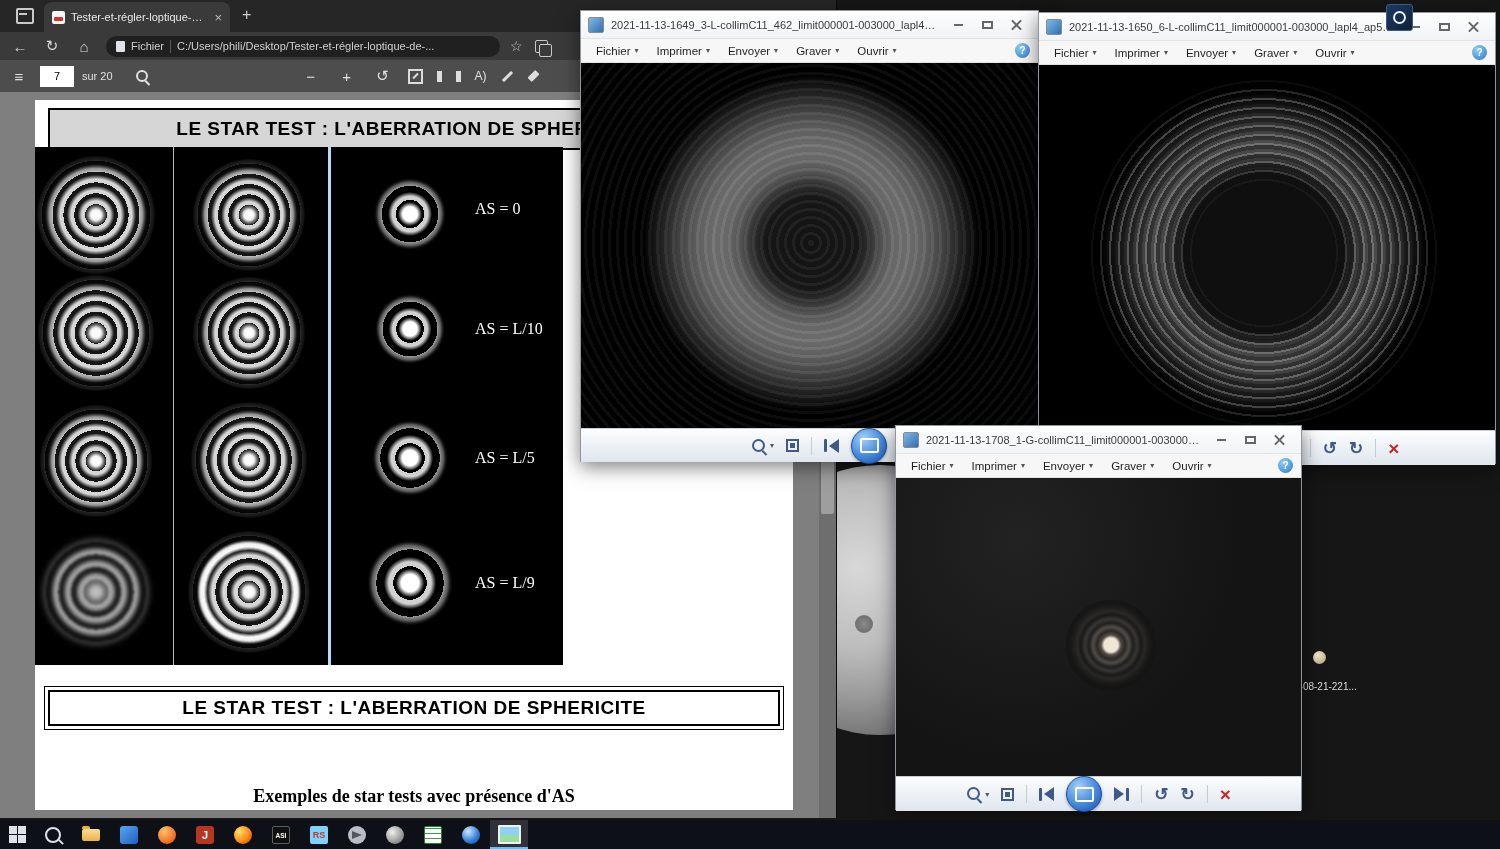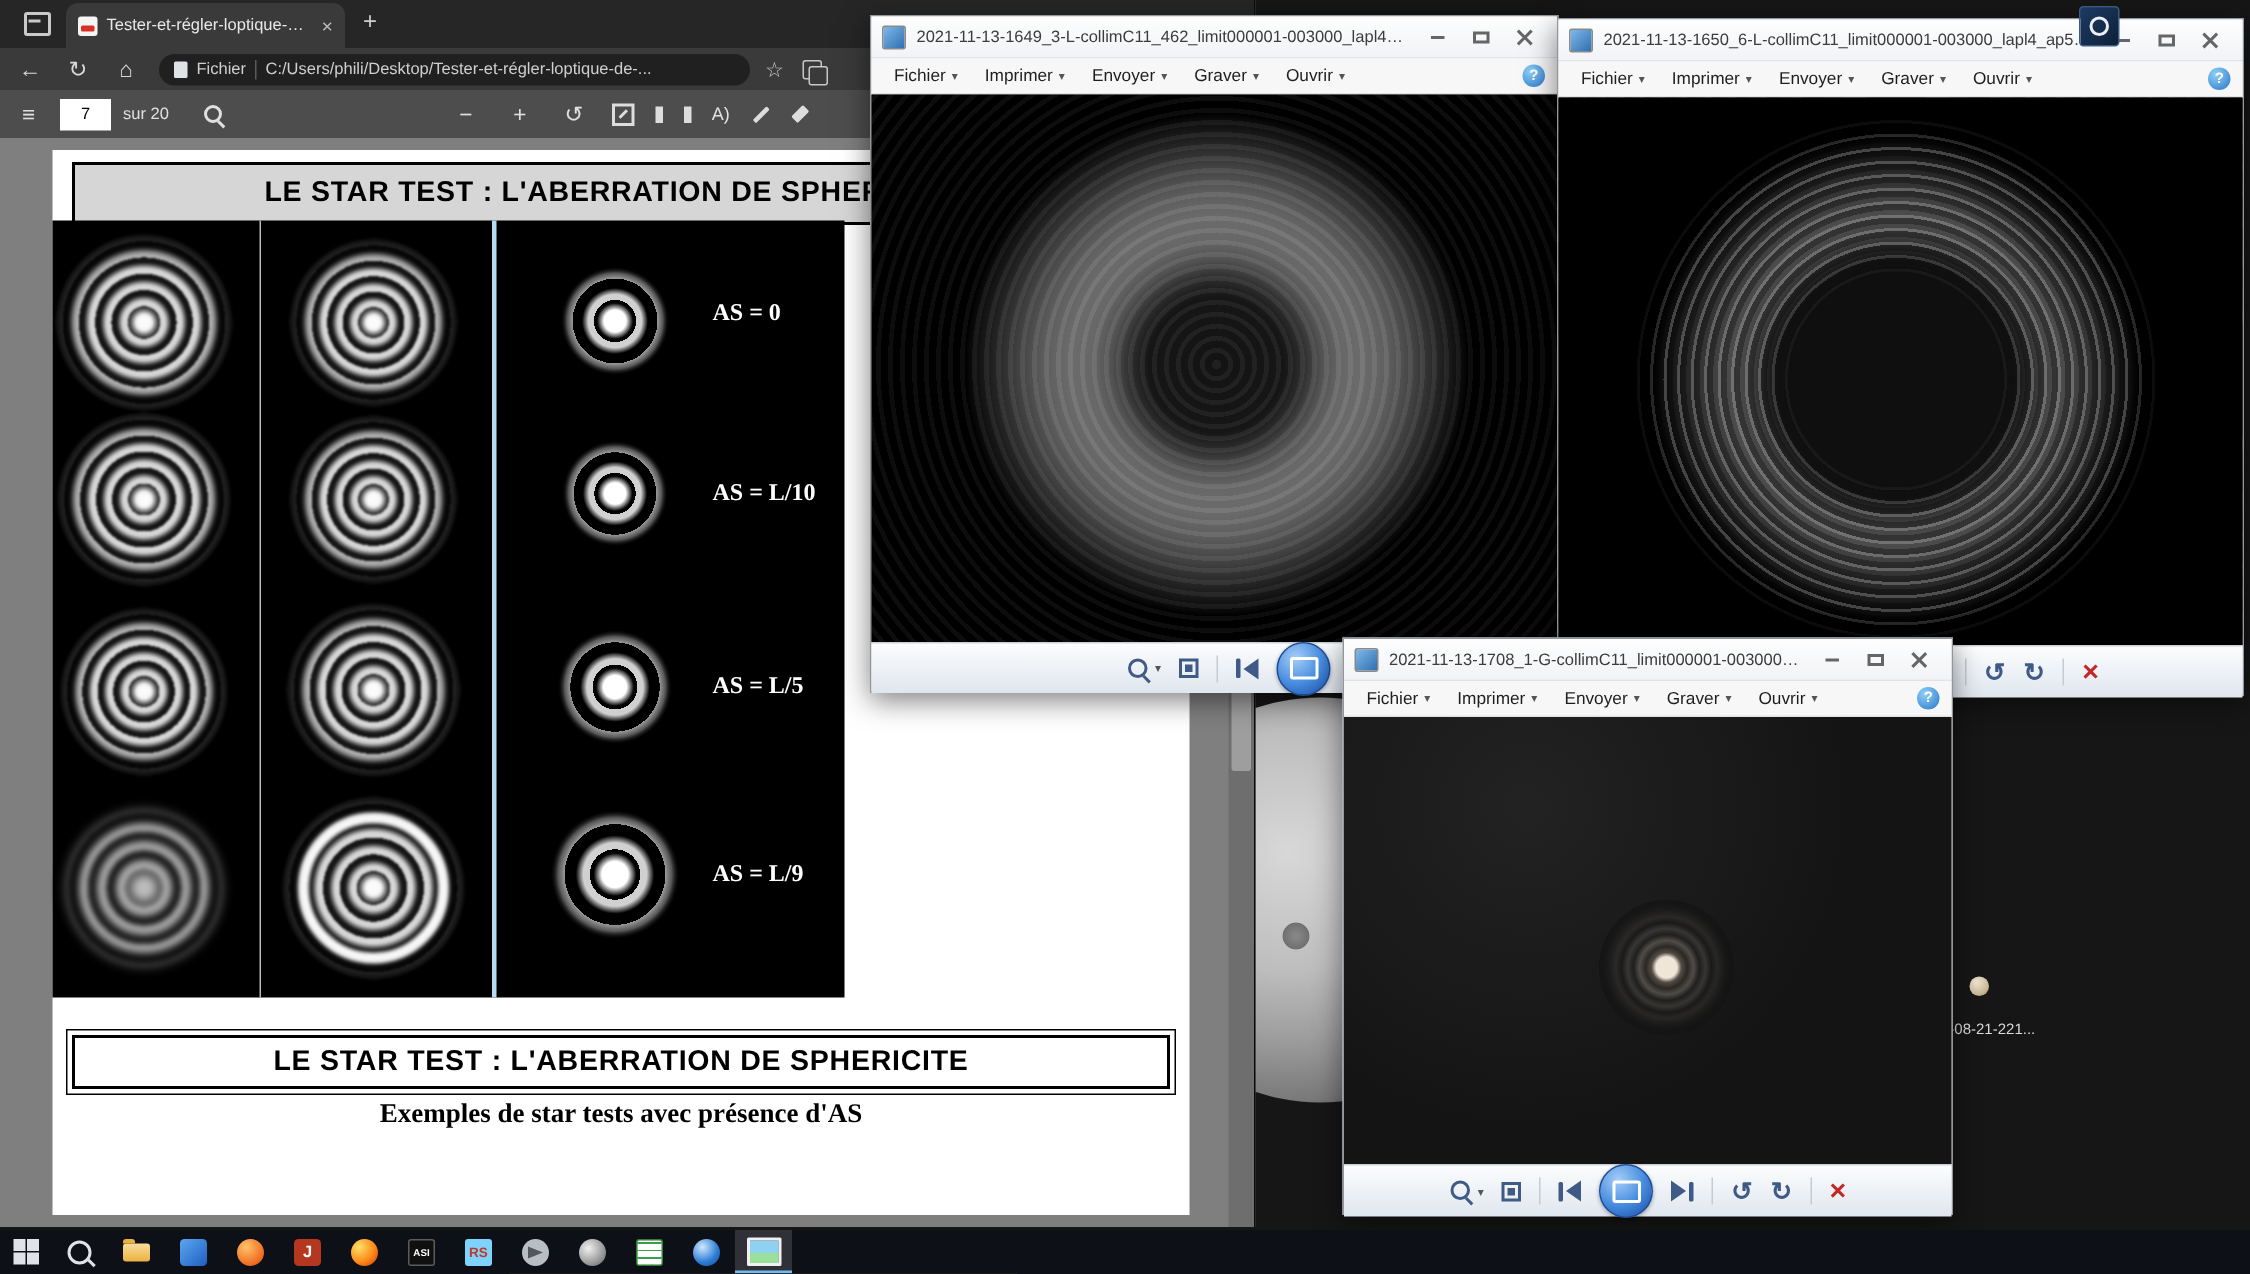--- a/index.html
+++ b/index.html
@@ -54,28 +54,28 @@
   .i-pen{width:13px;height:3px;background:#ddd;transform:rotate(-45deg);border-radius:1px;}
   .i-marker{width:11px;height:6px;background:#ddd;transform:rotate(-45deg);border-radius:1px;}
 
   .pdfarea{position:absolute;left:0;top:92px;width:100%;height:726px;background:#7f7f7f;overflow:hidden;}
   .page{position:absolute;left:35px;top:8px;width:758px;height:710px;background:#ffffff;}
   .t1box{position:absolute;left:13px;top:8px;width:716px;height:38px;border:2px solid #000;background:#d6d6d6;
          display:flex;align-items:center;justify-content:center;font-size:19px;font-weight:bold;color:#000;letter-spacing:.5px;}
   .t2box{position:absolute;left:13px;top:590px;width:728px;height:32px;border:2px solid #000;background:#fff;
          box-shadow:0 0 0 3px #fff,0 0 0 4px #000;display:flex;align-items:center;justify-content:center;
          font-size:19px;font-weight:bold;color:#000;letter-spacing:.5px;}
-  .cap1{position:absolute;left:0;top:632px;width:100%;text-align:center;font-family:"Liberation Serif",serif;
+  .cap1{position:absolute;left:0;top:686px;width:100%;text-align:center;font-family:"Liberation Serif",serif;
         font-weight:bold;font-size:18px;color:#000;}
   .cap2{position:absolute;left:0;top:686px;width:100%;text-align:center;font-family:"Liberation Serif",serif;
         font-weight:bold;font-style:italic;font-size:18px;color:#000;}
   .panel{position:absolute;left:0;top:47px;width:528px;height:518px;background:#000;}
   .sep1{position:absolute;left:138px;top:0;width:1px;height:100%;background:#b9b9b9;}
   .sep2{position:absolute;left:293px;top:0;width:3px;height:100%;background:#b5dcf4;}
-  .aslabel{position:absolute;left:440px;width:120px;color:#fff;font-family:"Liberation Serif",serif;font-weight:bold;font-size:16px;}
+  .aslabel{position:absolute;left:440px;width:120px;color:#fff;font-family:"Liberation Serif",serif;font-weight:normal;font-size:16px;}
 
   .st{position:absolute;border-radius:50%;}
   .st-blur{background:
       radial-gradient(circle, rgba(0,0,0,0) 50%, rgba(0,0,0,.85) 66%, #000 74%),
       radial-gradient(circle, rgba(255,255,255,.9) 0 6%, rgba(255,255,255,0) 13%),
       repeating-radial-gradient(circle, rgba(225,225,225,.95) 0 4%, rgba(22,22,22,1) 9% 13%);
     filter:blur(.7px);}
   .st-soft{background:
       radial-gradient(circle, rgba(0,0,0,0) 48%, rgba(0,0,0,.9) 66%, #000 74%),
       radial-gradient(circle, rgba(210,210,210,.55) 0 10%, rgba(210,210,210,0) 20%),

